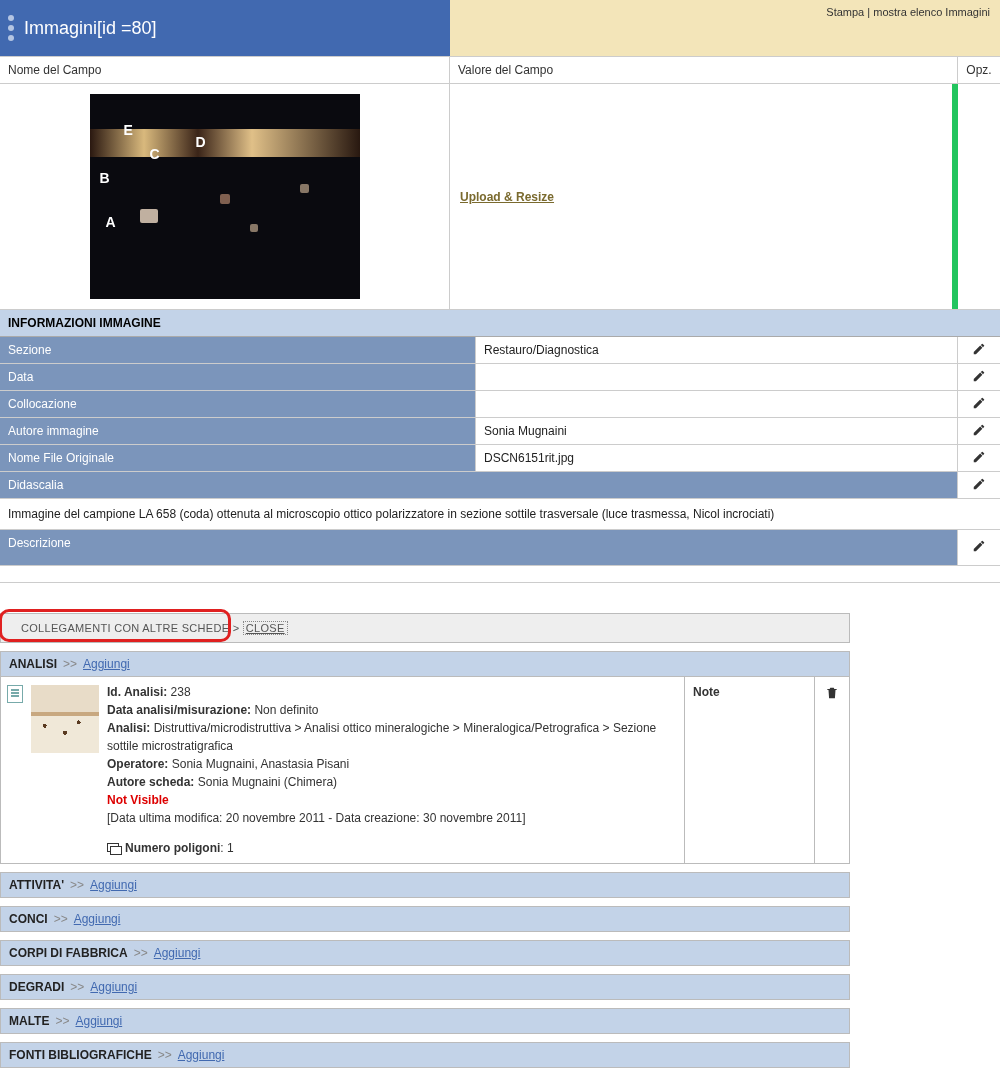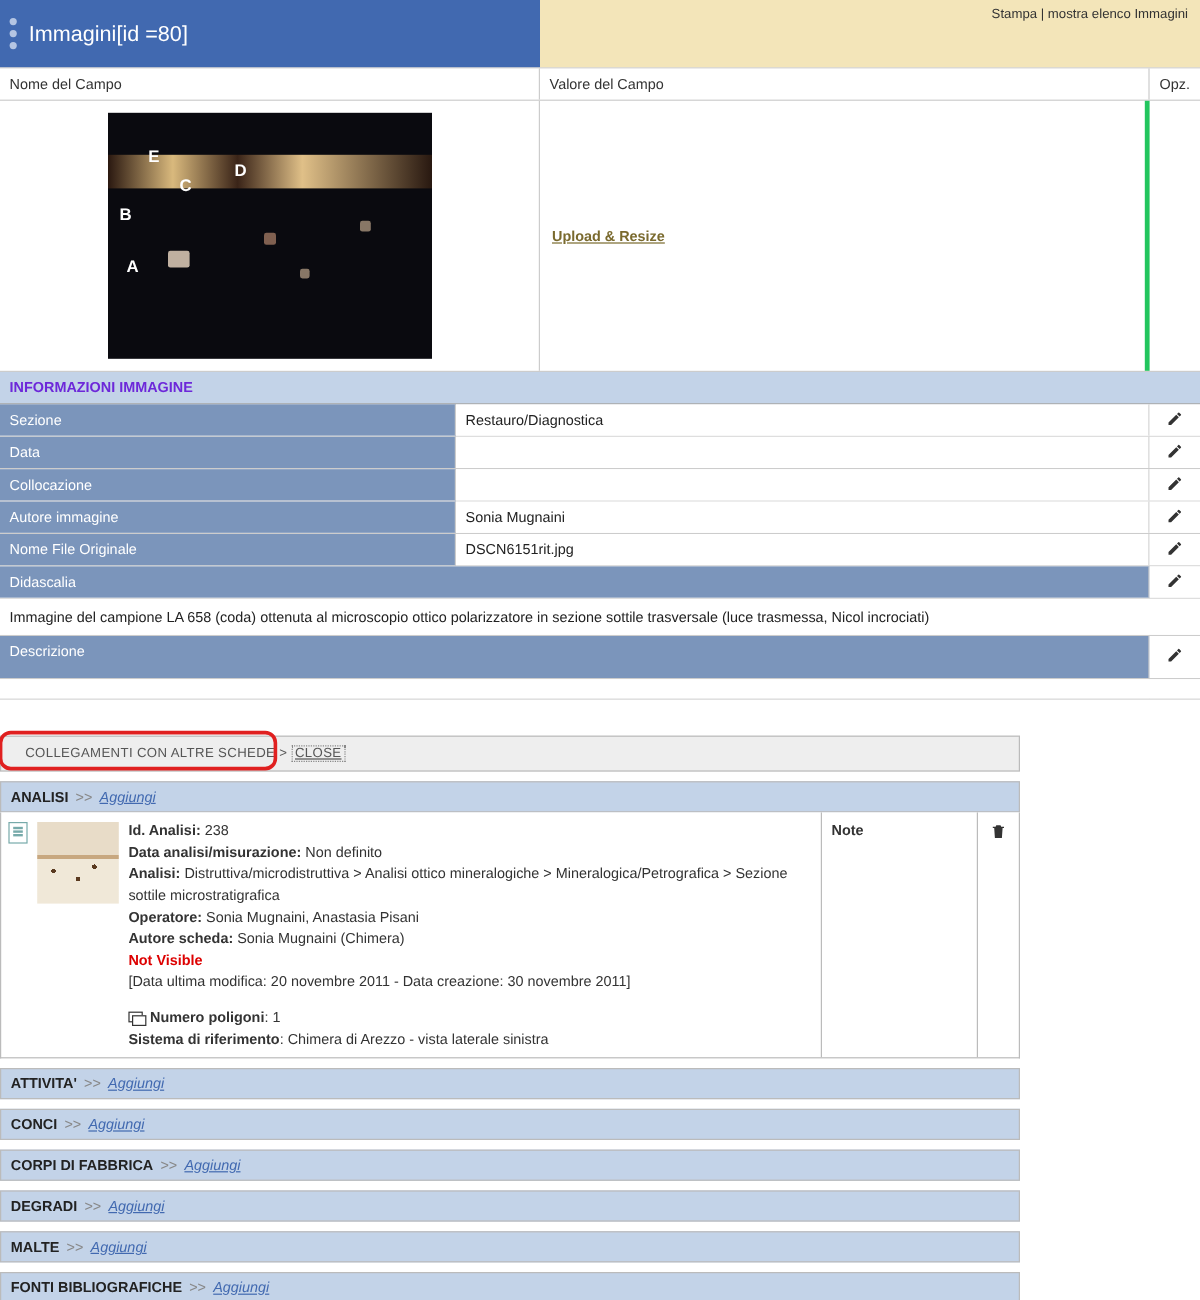--- a/index.html
+++ b/index.html
@@ -23,46 +23,46 @@
 .img-left { width: 450px; display: flex; align-items: flex-start; justify-content: center; padding: 10px; border-right: 1px solid #ccc; }
 .sample-img { width: 270px; height: 205px; background: #0a0a0f; position: relative; }
 .stripe { position: absolute; top: 35px; left: 0; right: 0; height: 28px; background: linear-gradient(90deg,#2a1810,#d9b97d 20%,#3a2418 40%,#e0c088 60%,#281810); }
 .lbl { position: absolute; color: #fff; font-size: 14px; font-weight: bold; font-family: Arial; }
 .lbl.E { top: 28px; left: 34px; }
 .lbl.D { top: 40px; left: 106px; }
 .lbl.C { top: 52px; left: 60px; }
 .lbl.B { top: 76px; left: 10px; }
 .lbl.A { top: 120px; left: 16px; }
 .speck { position: absolute; background: #887766; border-radius: 2px; }
-.img-mid { flex: 1; padding: 10px; display: flex; align-items: center; border-right: 4px solid #22c55e; }
+.img-mid { flex: 1; padding: 10px; display: flex; align-items: center; border-right: 6px solid #22c55e; }
 .upload-link { color: #7a6a2e; font-weight: bold; font-size: 12px; }
 .img-opz { width: 42px; }
 
-.section-header { background: #c3d3e8; padding: 6px 8px; font-weight: bold; font-size: 12px; color: #6d28d9; border-bottom: 1px solid #aaa; }
+.section-header { background: #c3d3e8; padding: 6px 8px; font-weight: bold; font-size: 12px; color: #000000; border-bottom: 1px solid #aaa; }
 
 .field-row { display: flex; border-bottom: 1px solid #ccc; min-height: 27px; }
-.field-label { width: 380px; background: #7b95bb; color: #fff; padding: 6px 8px; font-size: 12px; border-right: 1px solid #ccc; }
+.field-label { width: 476px; background: #7b95bb; color: #fff; padding: 6px 8px; font-size: 12px; border-right: 1px solid #ccc; }
 .field-value { flex: 1; padding: 6px 8px; font-size: 12px; color: #222; border-right: 1px solid #ccc; background: #fff; }
 .field-opz { width: 42px; display: flex; align-items: center; justify-content: center; background: #fff; }
 .edit-icon svg { width: 14px; height: 14px; }
 
 .didascalia-label-row .field-label { width: 958px; }
 .didascalia-text-row { display: flex; border-bottom: 1px solid #ccc; }
 .didascalia-text { flex: 1; padding: 8px 8px; font-size: 12px; color: #222; background: #fff; }
 .didascalia-opz { width: 42px; background: #fff; }
 
 .gap { height: 30px; }
 
 .links-panel { width: 850px; }
 .links-header { border: 1px solid #bbb; background: #eee; padding: 8px 20px; font-size: 11px; color: #555; letter-spacing: 0.3px; position: relative; }
 .links-header .close-link { color: #555; text-decoration: underline; border: 1px dotted #888; padding: 0 2px; }
 .red-highlight { position: absolute; border: 3px solid #e02020; border-radius: 10px; top: -5px; left: -2px; width: 232px; height: 33px; pointer-events: none; }
 
 .subsection { border: 1px solid #bbb; background: #c3d3e8; padding: 5px 8px; font-size: 12px; font-weight: bold; color: #222; margin-top: 8px; }
-.subsection .aggiungi { font-weight: normal; color: #4169b0; font-style: italic; }
+.subsection .aggiungi { font-weight: normal; color: #4169b0; }
 .arrow { color: #888; font-weight: normal; padding: 0 6px; }
 
 .analisi-body { display: flex; border: 1px solid #bbb; border-top: none; background: #fff; }
 .analisi-main { flex: 1; padding: 6px; display: flex; gap: 8px; border-right: 1px solid #bbb; }
 .doc-icon { width: 16px; height: 18px; border: 1px solid #7aa; background: #fff; margin-top: 2px; flex-shrink: 0; position: relative; }
 .doc-icon::after { content: ''; position: absolute; left: 3px; top: 3px; right: 3px; height: 2px; background: #7aa; box-shadow: 0 3px 0 #7aa, 0 6px 0 #7aa; }
 .thumb { width: 68px; height: 68px; background: linear-gradient(#e8dcc8 0 40%, #c8a880 40% 45%, #f0e8d8 45% 100%); flex-shrink: 0; margin-top: 2px; position: relative; }
 .thumb::after { content:''; position:absolute; inset:0; background-image: radial-gradient(circle at 20% 60%, #5a3a20 2px, transparent 2px), radial-gradient(circle at 50% 70%, #5a3a20 2px, transparent 2px), radial-gradient(circle at 70% 55%, #5a3a20 2px, transparent 2px); }
 .analisi-text { flex: 1; font-size: 12px; line-height: 1.5; }
 .analisi-text b { font-weight: bold; }
@@ -213,21 +213,20 @@
         <div class="analisi-text">
           <div><b>Id. Analisi:</b> <span>238</span></div>
           <div><b>Data analisi/misurazione:</b> <span class="ital">Non definito</span></div>
           <div><b>Analisi:</b> <span>Distruttiva/microdistruttiva &gt; Analisi ottico mineralogiche &gt; Mineralogica/Petrografica &gt; Sezione sottile microstratigrafica</span></div>
           <div><b>Operatore:</b> <span>Sonia Mugnaini, Anastasia Pisani</span></div>
           <div><b>Autore scheda:</b> <span>Sonia Mugnaini (Chimera)</span></div>
           <div class="nv">Not Visible</div>
           <div><span>[</span><span class="ital">Data ultima modifica:</span><span> 20 novembre 2011 - </span><span class="ital">Data creazione:</span><span> 30 novembre 2011</span><span>]</span></div>
           <div style="height:12px"></div>
           <div><span class="poly-icon"></span><b>Numero poligoni</b><span>: </span><span>1</span></div>
-          <div><b>Sistema di riferimento</b><span>: </span><span>Chimera di Arezzo - vista laterale sinistra</span></div>
         </div>
       </div>
       <div class="analisi-note">Note</div>
       <div class="analisi-del">
         <span class="trash"><svg viewBox="0 0 24 24">
               <path fill="#333" d="M6 7h12l-1 14H7L6 7zm3-4h6l1 2h4v2H4V5h4l1-2z"></path>
             </svg></span>
       </div>
     </div>
 

